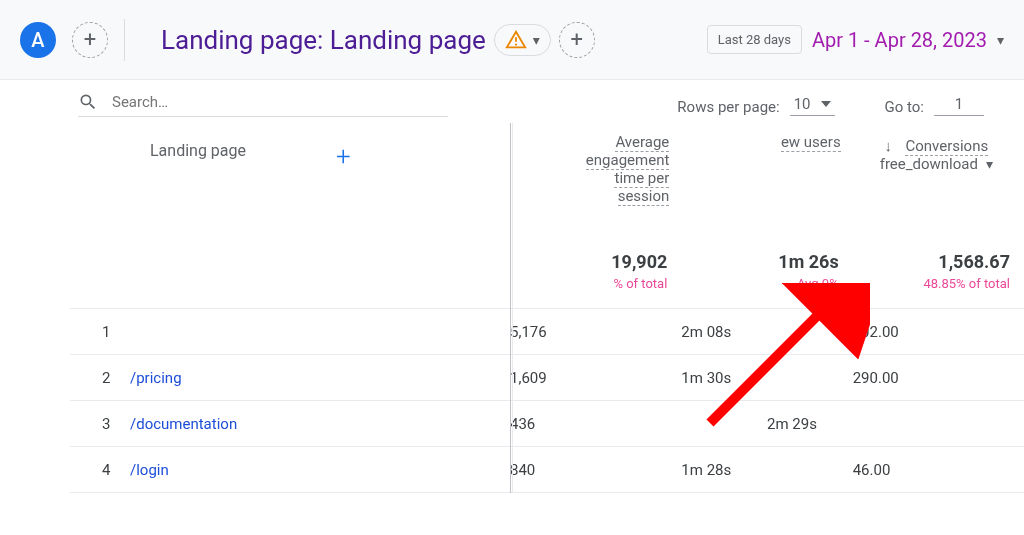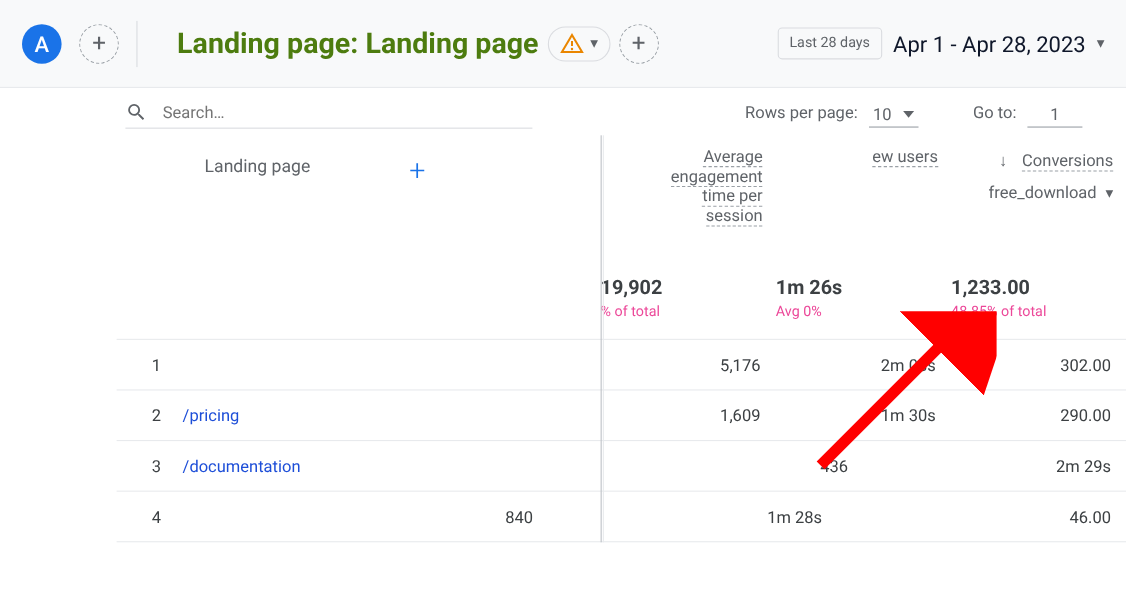--- a/index.html
+++ b/index.html
@@ -3,65 +3,65 @@
 <meta charset="utf-8">
 <style>
 * { box-sizing: border-box; margin: 0; padding: 0; font-family: 'Google Sans', Roboto, Arial, sans-serif; }
 body { width: 1024px; height: 535px; background: #fff; overflow: hidden; color: #3c4043; }
 
 .topbar { height: 80px; background: #f8f9fa; border-bottom: 1px solid #e8eaed; display: flex; align-items: center; padding: 0 20px; gap: 16px; }
 .avatar { width: 36px; height: 36px; border-radius: 50%; background: #1a73e8; color: #fff; display: flex; align-items: center; justify-content: center; font-size: 20px; font-weight: 500; }
 .dashed-circle { width: 36px; height: 36px; border: 1.5px dashed #9aa0a6; border-radius: 50%; display: flex; align-items: center; justify-content: center; color: #5f6368; font-size: 22px; cursor: pointer; }
 .vdivider { width: 1px; height: 42px; background: #dadce0; }
 .title-wrap { display: flex; align-items: center; gap: 8px; margin-left: 20px; }
-.title { font-size: 26px; color: #4d7c0f; font-weight: 700; }
+.title { font-size: 26px; color: #4c1d95; font-weight: 400; }
 .warn-pill { display: flex; align-items: center; gap: 6px; border: 1px solid #dadce0; border-radius: 20px; padding: 4px 10px; }
 .warn-pill svg { width: 22px; height: 22px; }
 .chev { color: #5f6368; font-size: 14px; }
 .date-wrap { margin-left: auto; display: flex; align-items: center; gap: 10px; justify-content: space-between; }
 .days-pill { border: 1px solid #dadce0; border-radius: 4px; padding: 6px 10px; font-size: 13px; color: #5f6368; }
-.date-range { font-size: 20px; color: #0f172a; }
+.date-range { font-size: 20px; color: #a21caf; }
 
-.content { padding: 0 0 0 70px; background: #fff; position: relative; margin-left: 36px; }
+.content { padding: 0 0 0 70px; background: #fff; position: relative; }
 .controls-row { display: flex; align-items: center; padding: 12px 40px 6px 8px; gap: 20px; }
 .search-area { display: flex; align-items: center; gap: 14px; flex: 1; border-bottom: 1px solid #dadce0; padding-bottom: 4px; max-width: 370px; }
 .search-area svg { width: 20px; height: 20px; fill: #5f6368; }
 .search-input { border: none; outline: none; font-size: 15px; color: #5f6368; flex: 1; background: transparent; }
-.pager { display: flex; align-items: flex-start; gap: 10px; font-size: 15px; color: #5f6368; margin-left: auto; }
+.pager { display: flex; align-items: flex-end; gap: 10px; font-size: 15px; color: #5f6368; margin-left: auto; }
 .pager .sel { border-bottom: 1px solid #9aa0a6; padding: 2px 24px 2px 4px; position: relative; }
 .pager .sel::after { content: ""; position: absolute; right: 4px; top: 8px; border-left: 5px solid transparent; border-right: 5px solid transparent; border-top: 6px solid #5f6368; }
 .pager .goto { border-bottom: 1px solid #9aa0a6; padding: 2px 4px; width: 50px; text-align: center; }
 
 .table-wrap { position: relative; }
 .vline { position: absolute; top: 0; bottom: 0; left: 440px; width: 1px; background: #bdc1c6; }
 .vline::before { content:""; position:absolute; left:2px; top:0; bottom:0; width:1px; background:#e8eaed; }
 
 .header-row { display: flex; height: 120px; border-bottom: 0; }
 .hcell-left { width: 370px; display: flex; align-items: flex-start; padding: 18px 12px 0 80px; gap: 90px; }
 .dim-label { font-size: 16px; color: #5f6368; }
 .plus { color: #1a73e8; font-size: 26px; font-weight: 300; cursor: pointer; }
 .hcell-gap { width: 70px; }
 .hcell-metric { flex: 1; text-align: right; padding: 10px 12px 0 8px; font-size: 15px; color: #5f6368; }
 .dotted { border-bottom: 1px dashed #9aa0a6; display: inline; }
 .sort-arrow { display: inline-block; margin: 4px 6px 0 0; }
-.conv-wrap { display: flex; flex-direction: column; align-items: flex-end; gap: 11px; }
+.conv-wrap { display: flex; flex-direction: column; align-items: center; gap: 0; }
 .conv-sub { display: flex; align-items: center; gap: 8px; font-size: 15px; color: #5f6368; }
 
 .summary-row { display: flex; height: 66px; align-items: flex-start; padding-top: 8px; border-bottom: 1px solid #e8eaed; }
 .scell-left { width: 370px; }
 .scell-gap { width: 70px; }
-.scell { flex: 1; text-align: left; padding-right: 14px; }
+.scell { flex: 1; text-align: right; padding-right: 14px; }
 .bignum { font-size: 18px; font-weight: 700; color: #3c4043; }
 .subtxt { font-size: 13px; color: #ec4899; margin-top: 4px; }
 
 .data-row { display: flex; height: 46px; align-items: center; border-bottom: 1px solid #e8eaed; font-size: 15px; }
 .dcell-idx { width: 60px; text-align: left; padding-left: 32px; color: #3c4043; }
 .dcell-page { width: 310px; color: #1d4ed8; font-weight: 400; }
 .dcell-gap { width: 70px; }
-.dcell { flex: 1; text-align: right; padding-right: 14px; color: #3c4043; }
+.dcell { flex: 1; text-align: left; padding-right: 14px; color: #3c4043; }
 
 .arrow-ann { position: absolute; left: 600px; top: 160px; pointer-events: none; }
 </style>
 </head>
 <body>
 
 <div class="topbar">
   <div class="avatar">A</div>
   <div class="dashed-circle">+</div>
   <div class="vdivider"></div>
@@ -134,21 +134,21 @@
         <div class="scell-gap"></div>
       <div class="scell">
           <div class="bignum">19,902</div>
           <div class="subtxt">% of total</div>
         </div>
       <div class="scell">
           <div class="bignum">1m 26s</div>
           <div class="subtxt">Avg 0%</div>
         </div>
       <div class="scell">
-          <div class="bignum">1,233.00</div>
+          <div class="bignum">1,568.67</div>
           <div class="subtxt">48.85% of total</div>
         </div>
     </div>
 
     <div id="rows">
         <div class="data-row">
           <div class="dcell-idx">1</div>
   <div class="dcell-page"></div>
   <div class="dcell-gap"></div>
   <div class="dcell">5,176</div>
@@ -165,20 +165,21 @@
         </div>
         <div class="data-row">
           <div class="dcell-idx">3</div>
   <div class="dcell-page">/documentation</div>
   <div class="dcell-gap"></div>
   <div class="dcell">436</div>
   <div class="dcell">2m 29s</div>
         </div>
         <div class="data-row">
           <div class="dcell-idx">4</div>
+  <div class="dcell-page">/login</div>
   <div class="dcell-gap"></div>
   <div class="dcell">840</div>
   <div class="dcell">1m 28s</div>
   <div class="dcell">46.00</div>
         </div>
       </div>
 
     <svg class="arrow-ann" width="200" height="160">
       <defs>
           <marker id="ah" markerWidth="12" markerHeight="12" refX="2" refY="6" orient="auto">

